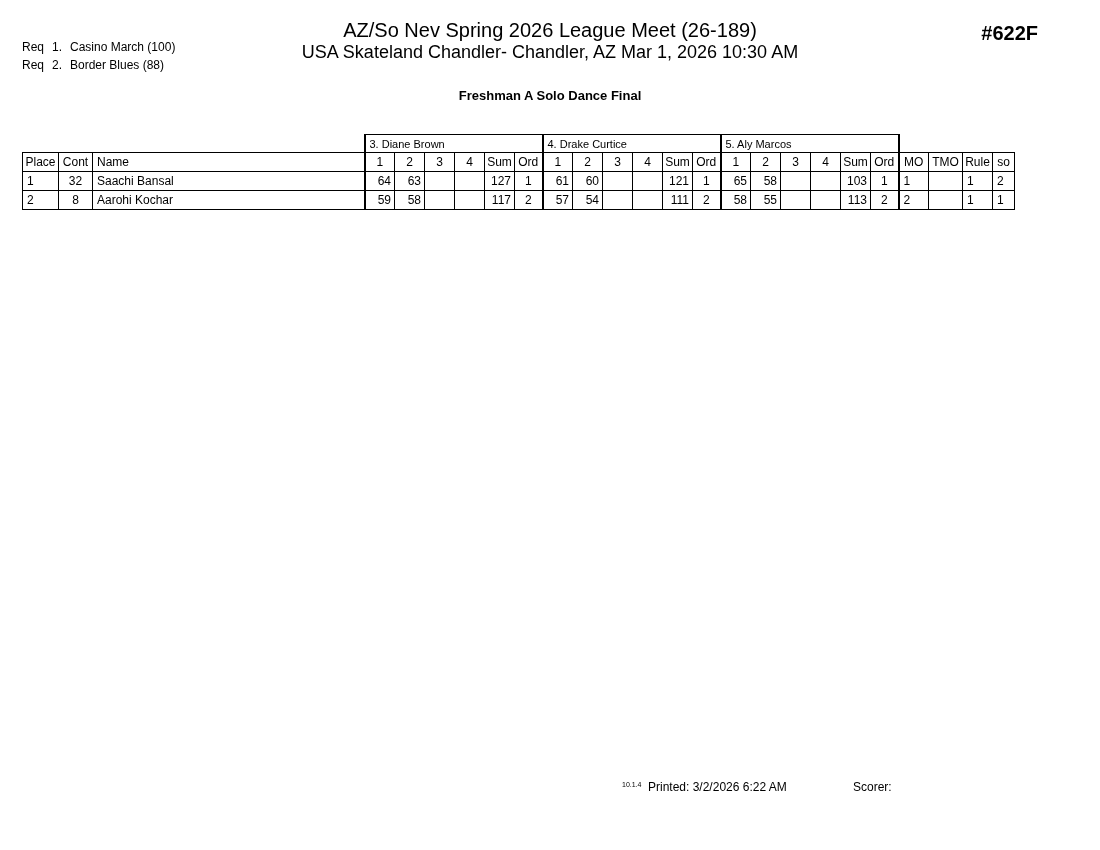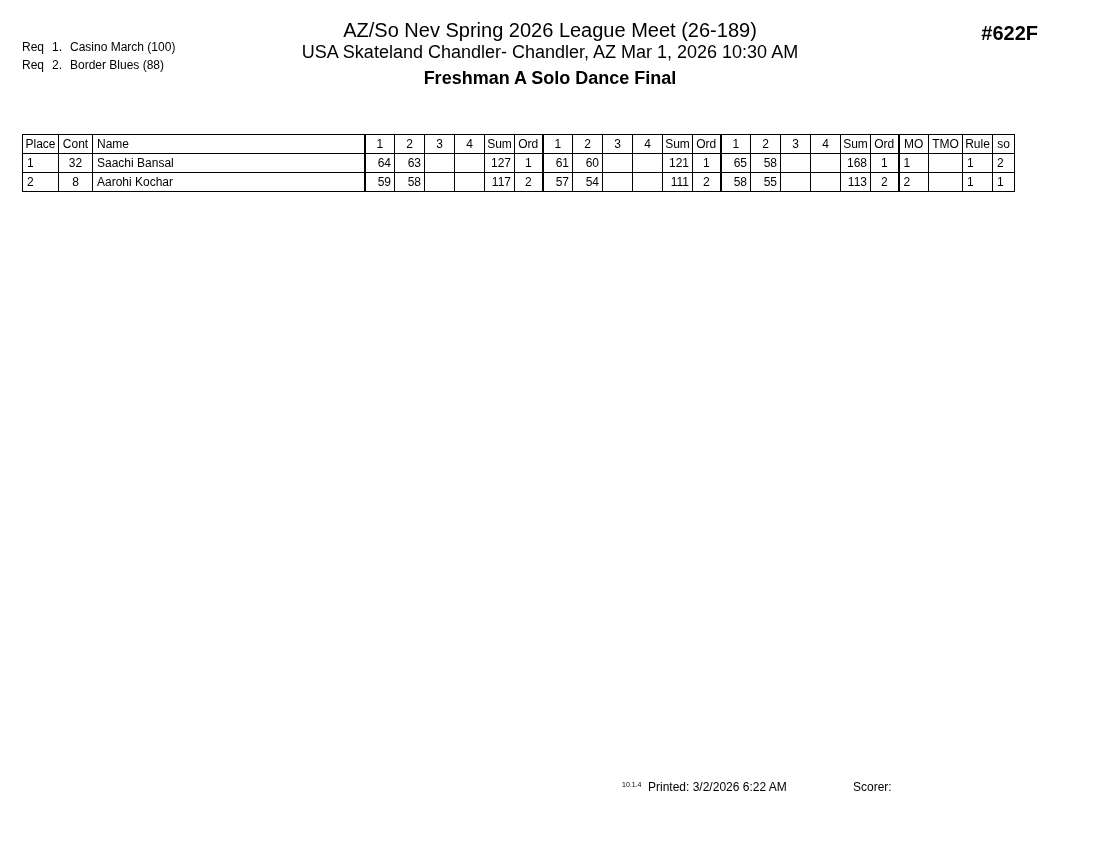--- a/index.html
+++ b/index.html
@@ -52,24 +52,24 @@
     font-weight: normal;
     letter-spacing: 0px;
     line-height: 24px;
   }
   .title-venue {
     font-size: 18px;
     line-height: 21px;
     font-weight: normal;
   }
   .title-event {
-    font-size: 18px;
+    font-size: 13px;
     font-weight: bold;
     line-height: 26px;
-    margin-top: 2px;
+    margin-top: 20px;
   }
   .title-report {
     font-size: 15px;
     line-height: 22px;
   }
 
   
   .sheet-num {
     position: absolute;
     right: 62px;
@@ -186,20 +186,32 @@
   <div class="title-venue">USA Skateland Chandler- Chandler, AZ  Mar 1, 2026  10:30 AM</div>
   <div class="title-event">Freshman A Solo Dance Final</div>
 </div>
 
 <div class="sheet-num">#622F</div>
 
 <div class="table-wrap">
   <table class="results">
     <tbody>
 
+      <tr class="judge-band">
+        <td class="spacer c-place"></td>
+        <td class="spacer c-cont"></td>
+        <td class="spacer c-name"></td>
+        <td class="jb sep-left" colspan="6">3.  Diane Brown</td>
+        <td class="jb sep-left" colspan="6">4.  Drake Curtice</td>
+        <td class="jb sep-left sep-right" colspan="6">5.  Aly Marcos</td>
+        <td class="spacer c-mo"></td>
+        <td class="spacer c-tmo"></td>
+        <td class="spacer c-rule"></td>
+        <td class="spacer c-so"></td>
+      </tr>
 
       <tr>
         <td class="c-place">Place</td>
         <td class="c-cont">Cont</td>
         <td class="c-name hdr-left">Name</td>
 
         <td class="c-sc sep-left">1</td>
         <td class="c-sc">2</td>
         <td class="c-sc">3</td>
         <td class="c-sc">4</td>
@@ -242,21 +254,21 @@
         <td class="c-sc val-num">60</td>
         <td class="c-sc val-num"></td>
         <td class="c-sc val-num"></td>
         <td class="c-sum val-num">121</td>
         <td class="c-ord b">1</td>
 
         <td class="c-sc val-num sep-left">65</td>
         <td class="c-sc val-num">58</td>
         <td class="c-sc val-num"></td>
         <td class="c-sc val-num"></td>
-        <td class="c-sum val-num">168</td>
+        <td class="c-sum val-num">103</td>
         <td class="c-ord b sep-right">1</td>
 
         <td class="c-mo val-left">1</td>
         <td class="c-tmo val-left"></td>
         <td class="c-rule val-left">1</td>
         <td class="c-so val-left">2</td>
       </tr>
 
       <tr>
         <td class="c-place val-left b">2</td>

